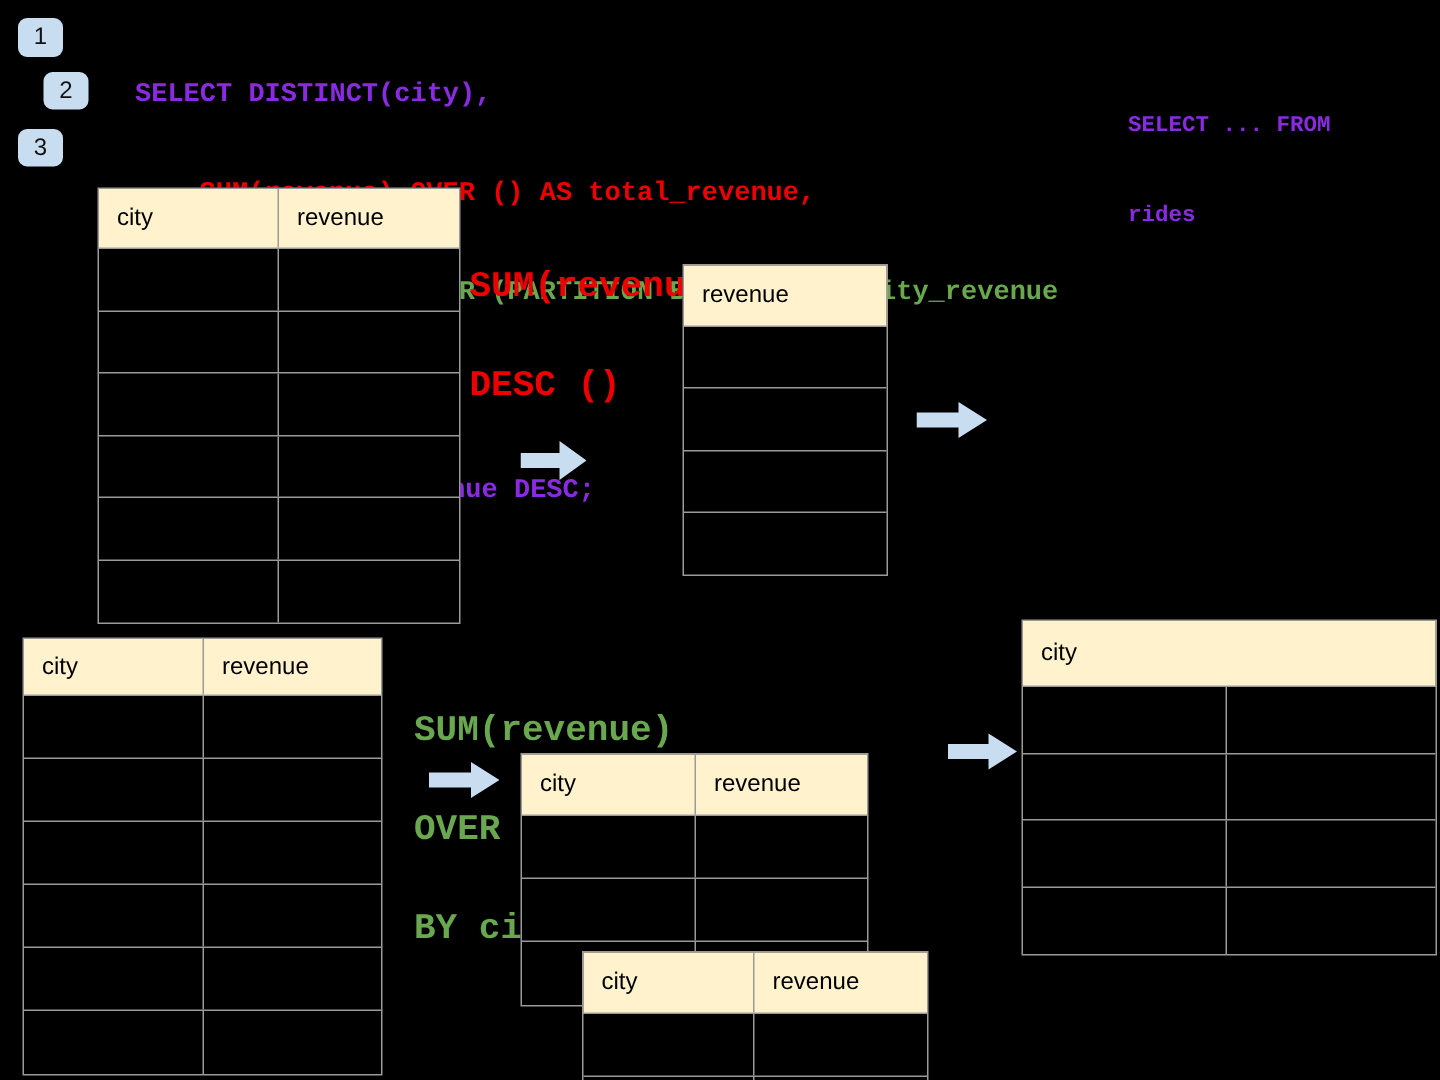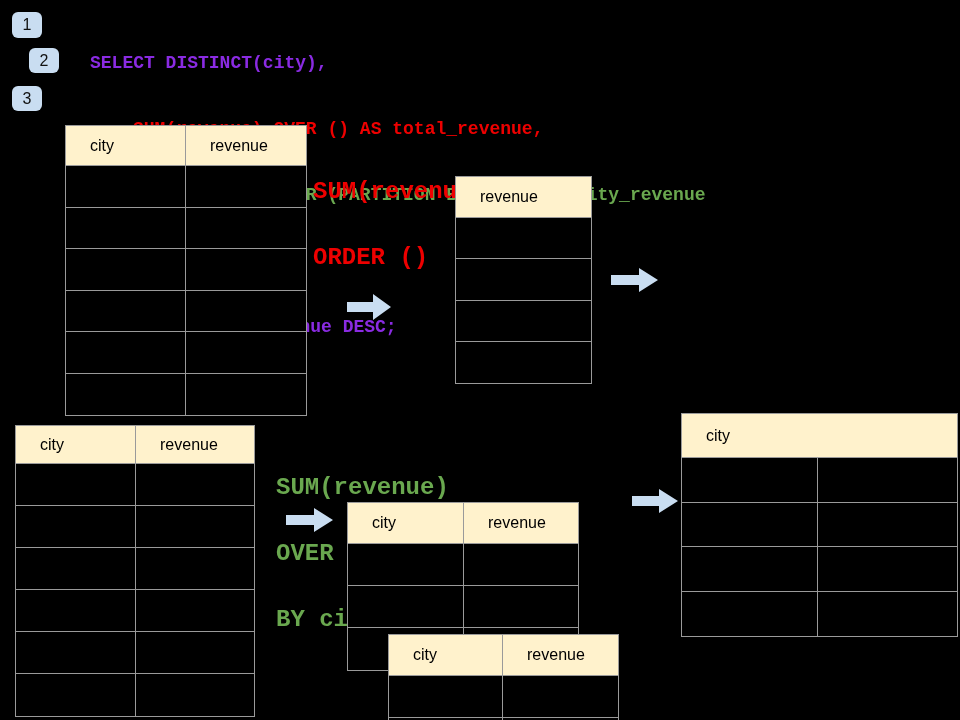--- a/index.html
+++ b/index.html
@@ -47,21 +47,21 @@
   .thead {
     display: flex;
     background: var(--header_cream, #fff2cc);
     border-bottom: 1px solid var(--border_gray, #9a9a9a);
     box-sizing: border-box;
   }
   .hcell {
     box-sizing: border-box;
     display: flex;
     align-items: center;
-    padding-left: 24px;
+    padding-left: 12px;
     font-size: 16px;
     color: #000;
     height: 100%;
   }
   .hcell:not(:last-child) { border-right: 1px solid var(--border_gray, #9a9a9a); }
   .trow {
     display: flex;
     box-sizing: border-box;
   }
   .trow:not(:last-child) { border-bottom: 1px solid var(--border_gray, #9a9a9a); }
@@ -80,24 +80,28 @@
   <div class="badge" style="left:12px; top:86px; width:30px; height:25px;">3</div>
 
   <div class="code code-main" style="left:90px; top:8px;">
     <div class="ln ind-sel" style="color: rgb(138, 43, 226);">SELECT DISTINCT(city),</div>
     <div class="ln ind-sum" style="color: rgb(238, 0, 0);">SUM(revenue) OVER () AS total_revenue,</div>
     <div class="ln ind-sum" style="color: rgb(106, 168, 79);">SUM(revenue) OVER (PARTITION BY city) as city_revenue</div>
     <div class="ln ind-from" style="color: rgb(138, 43, 226);">FROM rides</div>
     <div class="ln ind-from" style="color: rgb(138, 43, 226);">ORDER by city_revenue DESC;</div>
   </div>
 
+  <div class="code code-small" style="left: 752px; top: 34px; color: rgb(138, 43, 226);">
+    <div>SELECT ... FROM</div>
+    <div>rides</div>
+  </div>
 
   <div class="code code-ann" style="left: 313px; top: 137px; color: rgb(238, 0, 0);">
     <div>SUM(revenue)</div>
-    <div>ORDER ()</div>
+    <div>DESC ()</div>
   </div>
 
   <div class="code code-ann" style="left: 276px; top: 433px; color: rgb(106, 168, 79);">
     <div>SUM(revenue)</div>
     <div>OVER (PARTITION</div>
     <div>BY city)</div>
   </div>
 
   <div class="tbl" style="left: 65px; top: 125px; width: 242px;">
       <div class="thead" style="height: 40px;">

